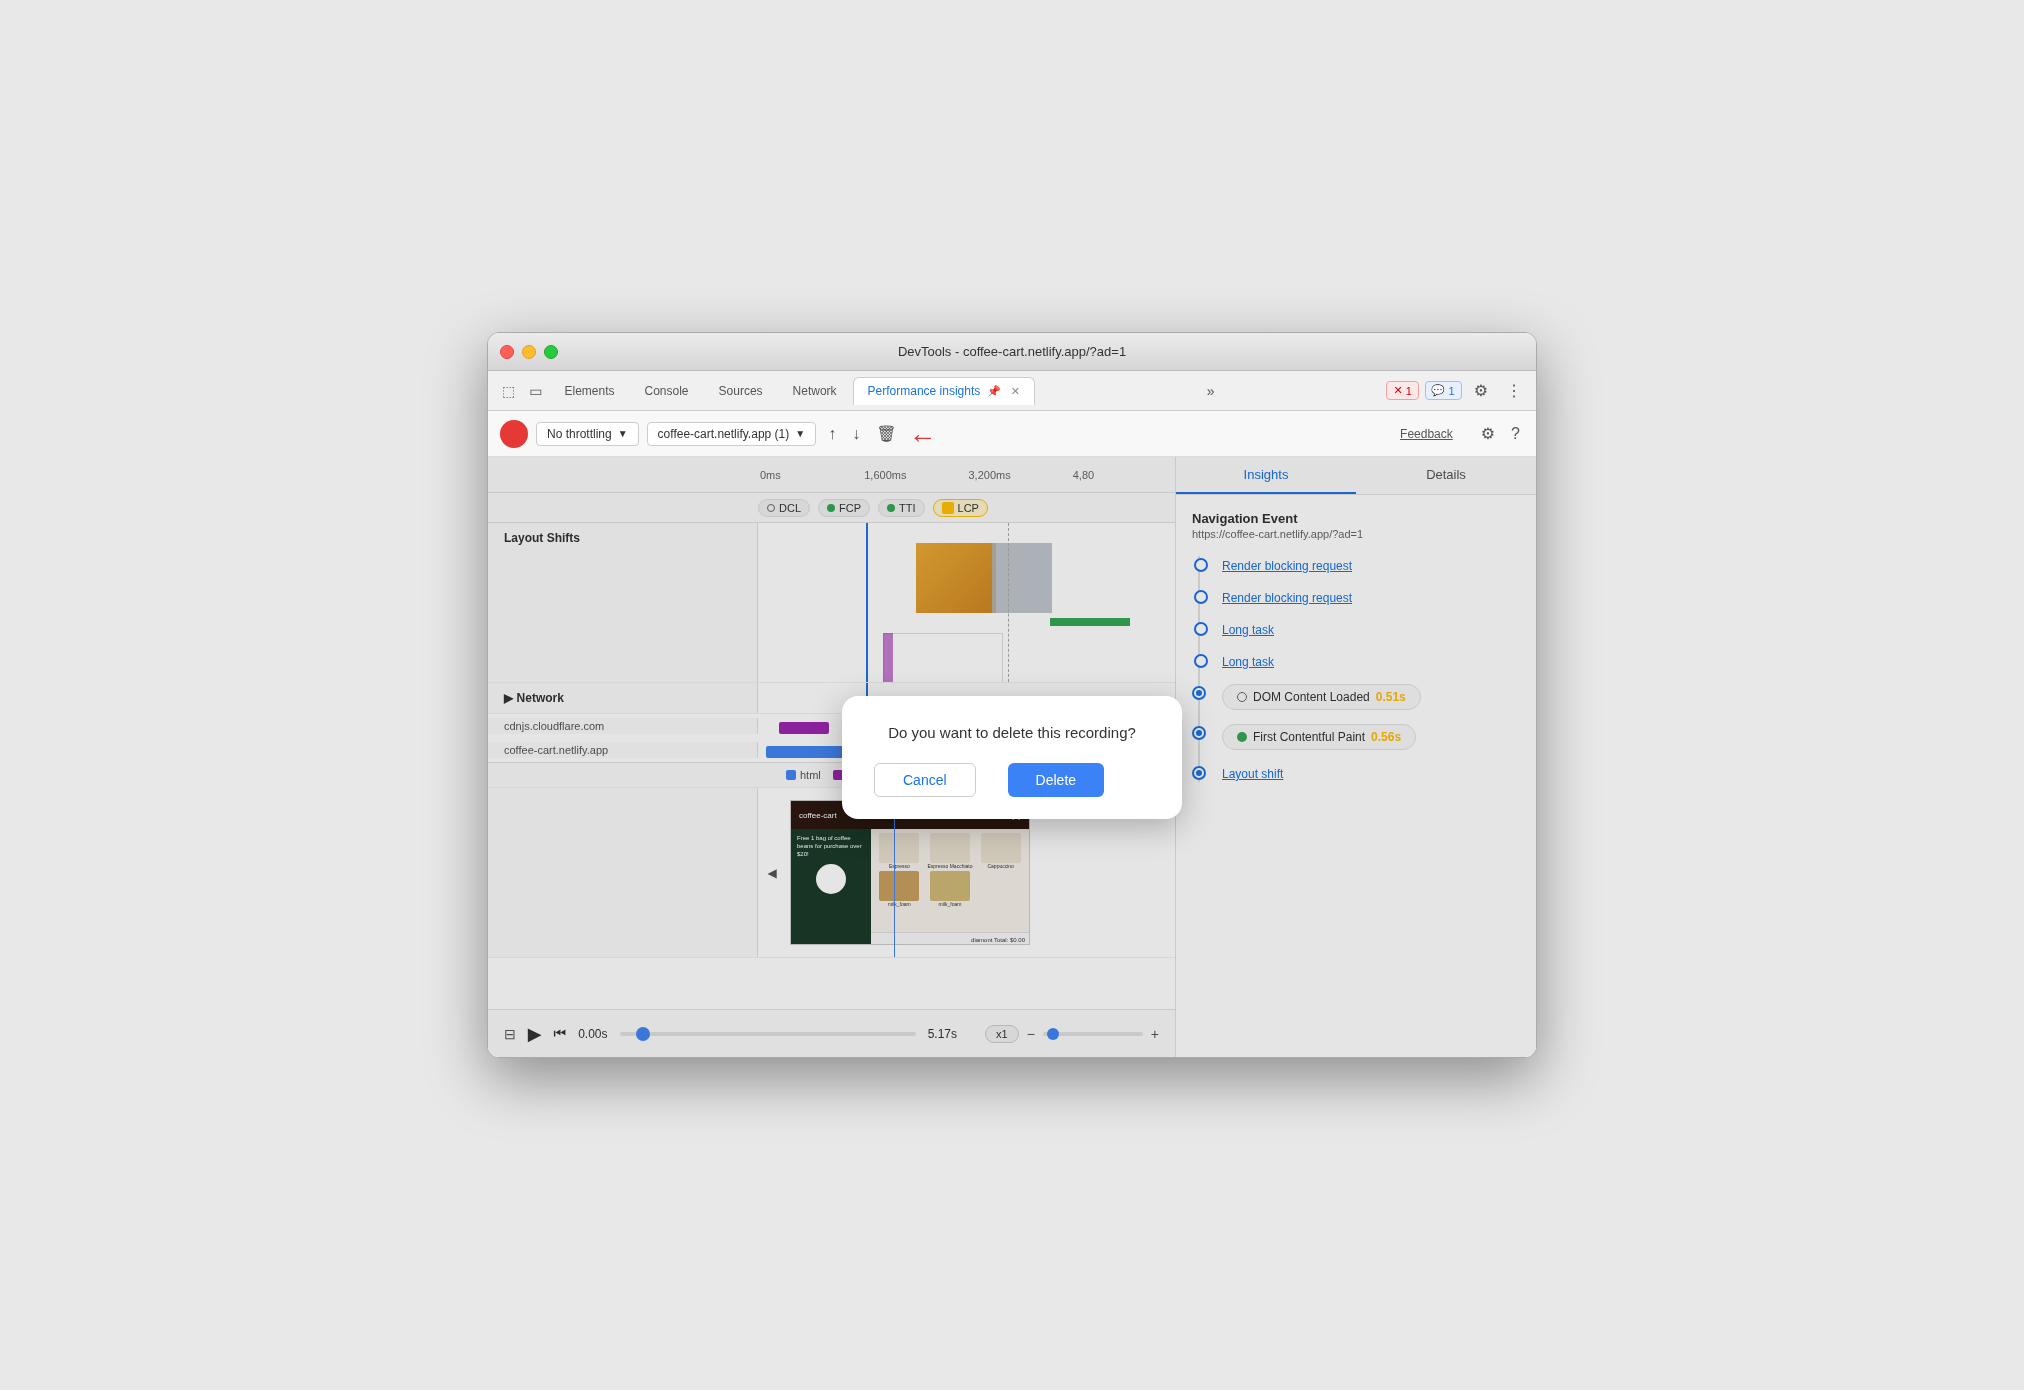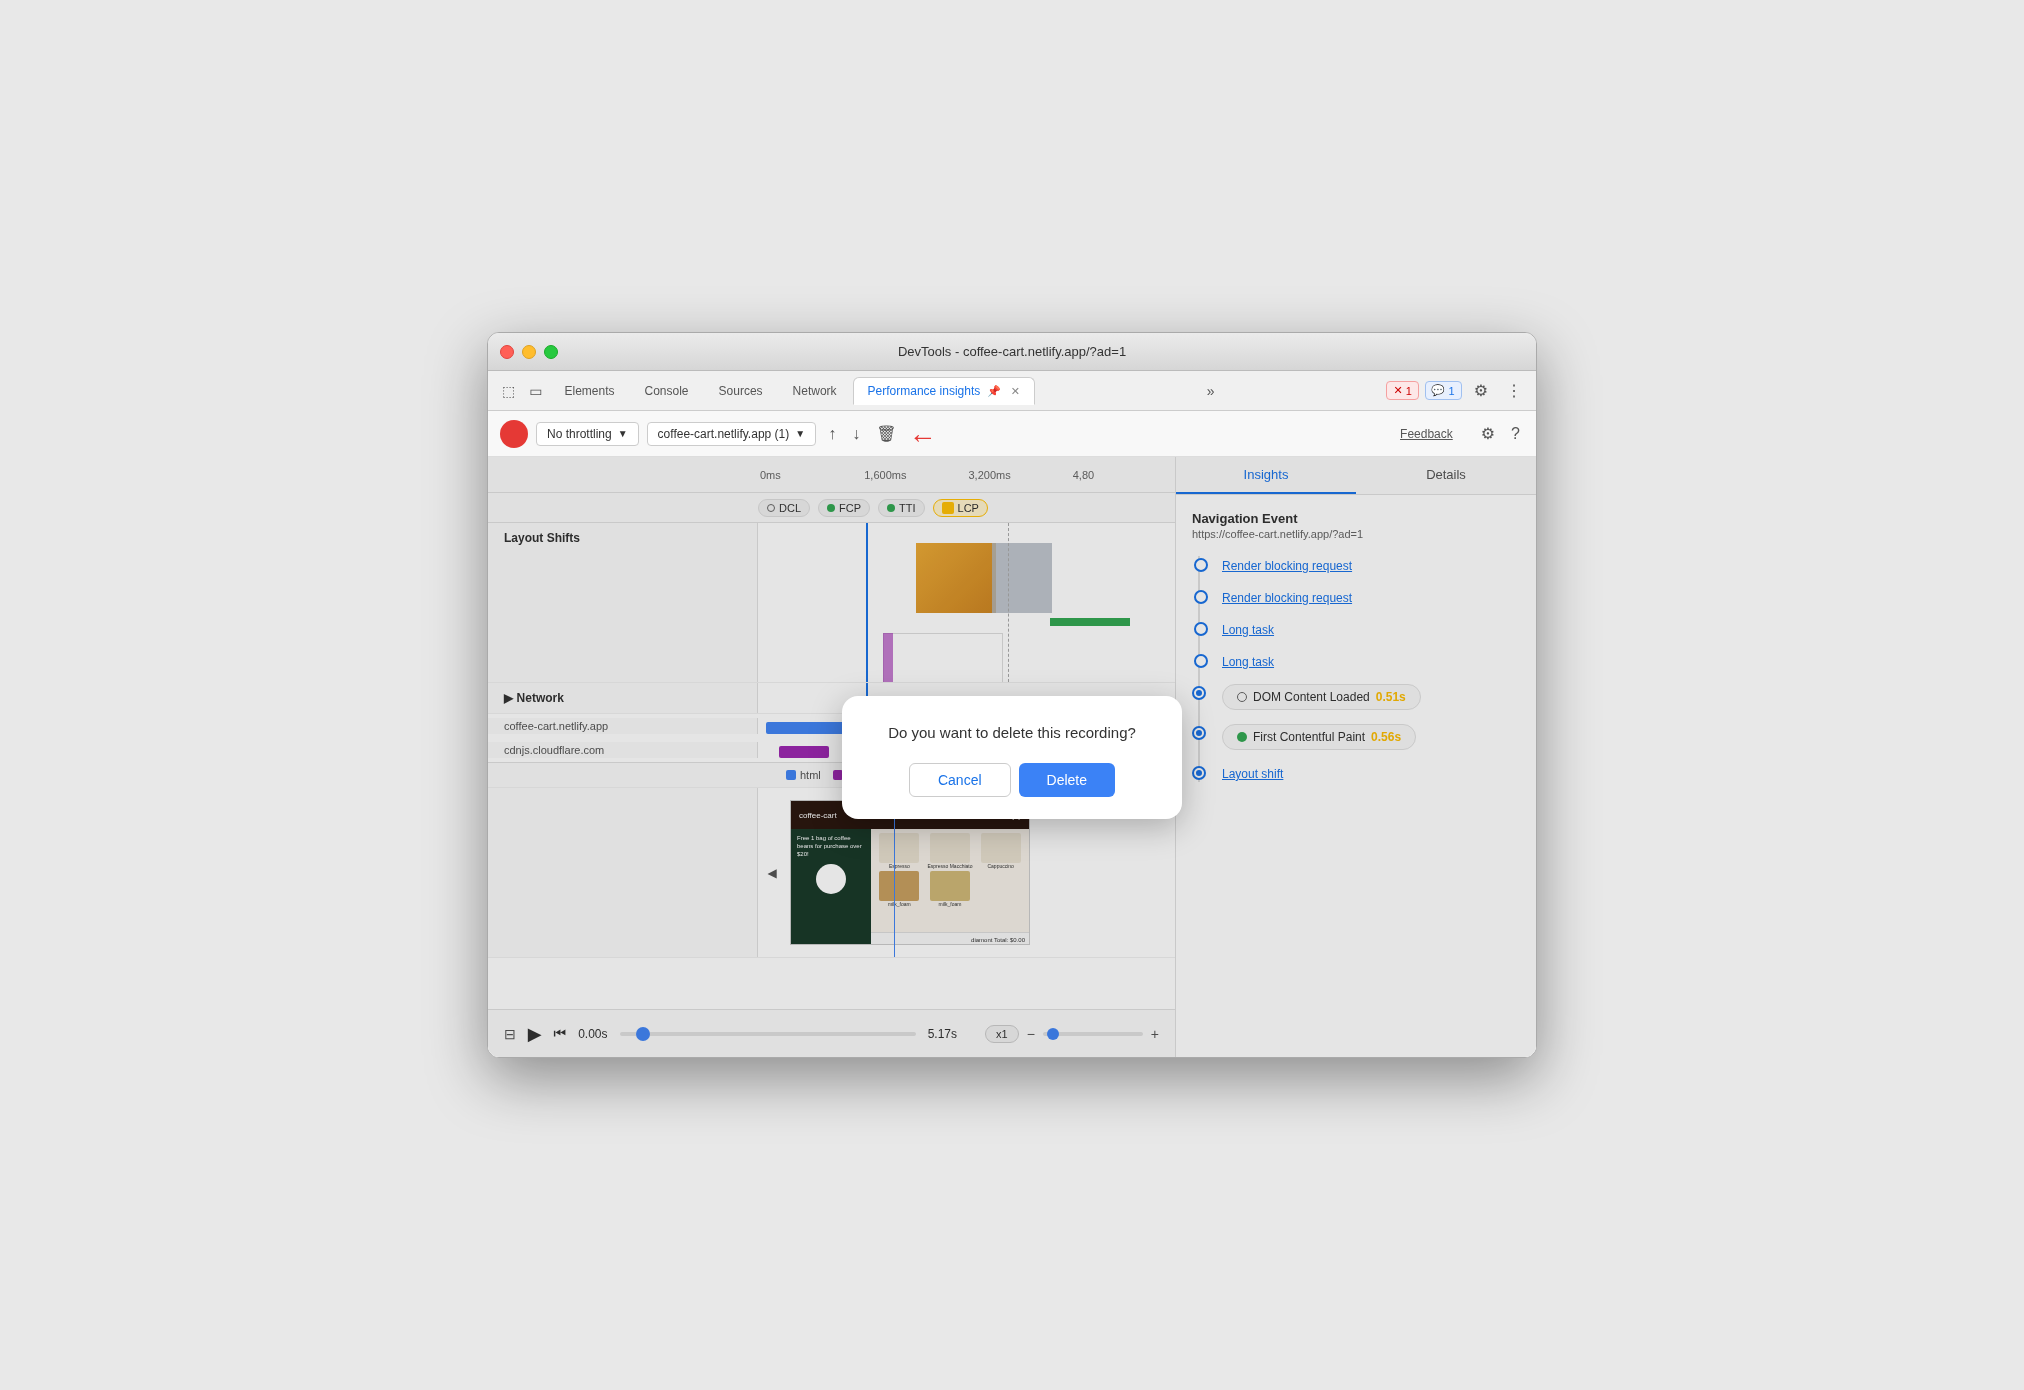--- a/index.html
+++ b/index.html
@@ -754,22 +754,22 @@
 
     .dialog-message {
       font-size: 15px;
       color: #333;
       margin-bottom: 22px;
       font-weight: 400;
     }
 
     .dialog-buttons {
       display: flex;
-      justify-content: center;
-      gap: 8px;
+      justify-content: flex-start;
+      gap: 32px;
     }
 
     .dialog-cancel {
       background: #fff;
       border: 1px solid #ccc;
       border-radius: 6px;
       padding: 8px 28px;
       font-size: 14px;
       color: #1a73e8;
       cursor: pointer;
@@ -921,30 +921,30 @@
           <div style="display:flex;min-height:30px;border-bottom:1px solid #f0f0f0;">
             <div class="section-label">
               <span>▶  Network</span>
             </div>
             <div class="section-content">
               <div class="vertical-line-blue"></div>
             </div>
           </div>
 
           <div class="network-item">
+            <div class="network-label">cdnjs.cloudflare.com</div>
+            <div class="network-bar-area">
+              <div class="net-bar bar-html" style="left:5%;width:12%;background:#9c27b0;"></div>
+            </div>
+          </div>
+          <div class="network-item">
             <div class="network-label">coffee-cart.netlify.app</div>
             <div class="network-bar-area">
               <div class="net-bar bar-html" style="left:2%;width:20%;"></div>
               <div class="net-bar bar-js" style="left:24%;width:5%;"></div>
-            </div>
-          </div>
-          <div class="network-item">
-            <div class="network-label">cdnjs.cloudflare.com</div>
-            <div class="network-bar-area">
-              <div class="net-bar bar-html" style="left:5%;width:12%;background:#9c27b0;"></div>
             </div>
           </div>
 
           <div class="legend-row">
             <div style="width:270px;min-width:270px;border-right:1px solid #e0e0e0;"></div>
             <div class="legend-item">
               <div class="legend-dot ldot-blue"></div>
               <span>html</span>
             </div>
             <div class="legend-item">

